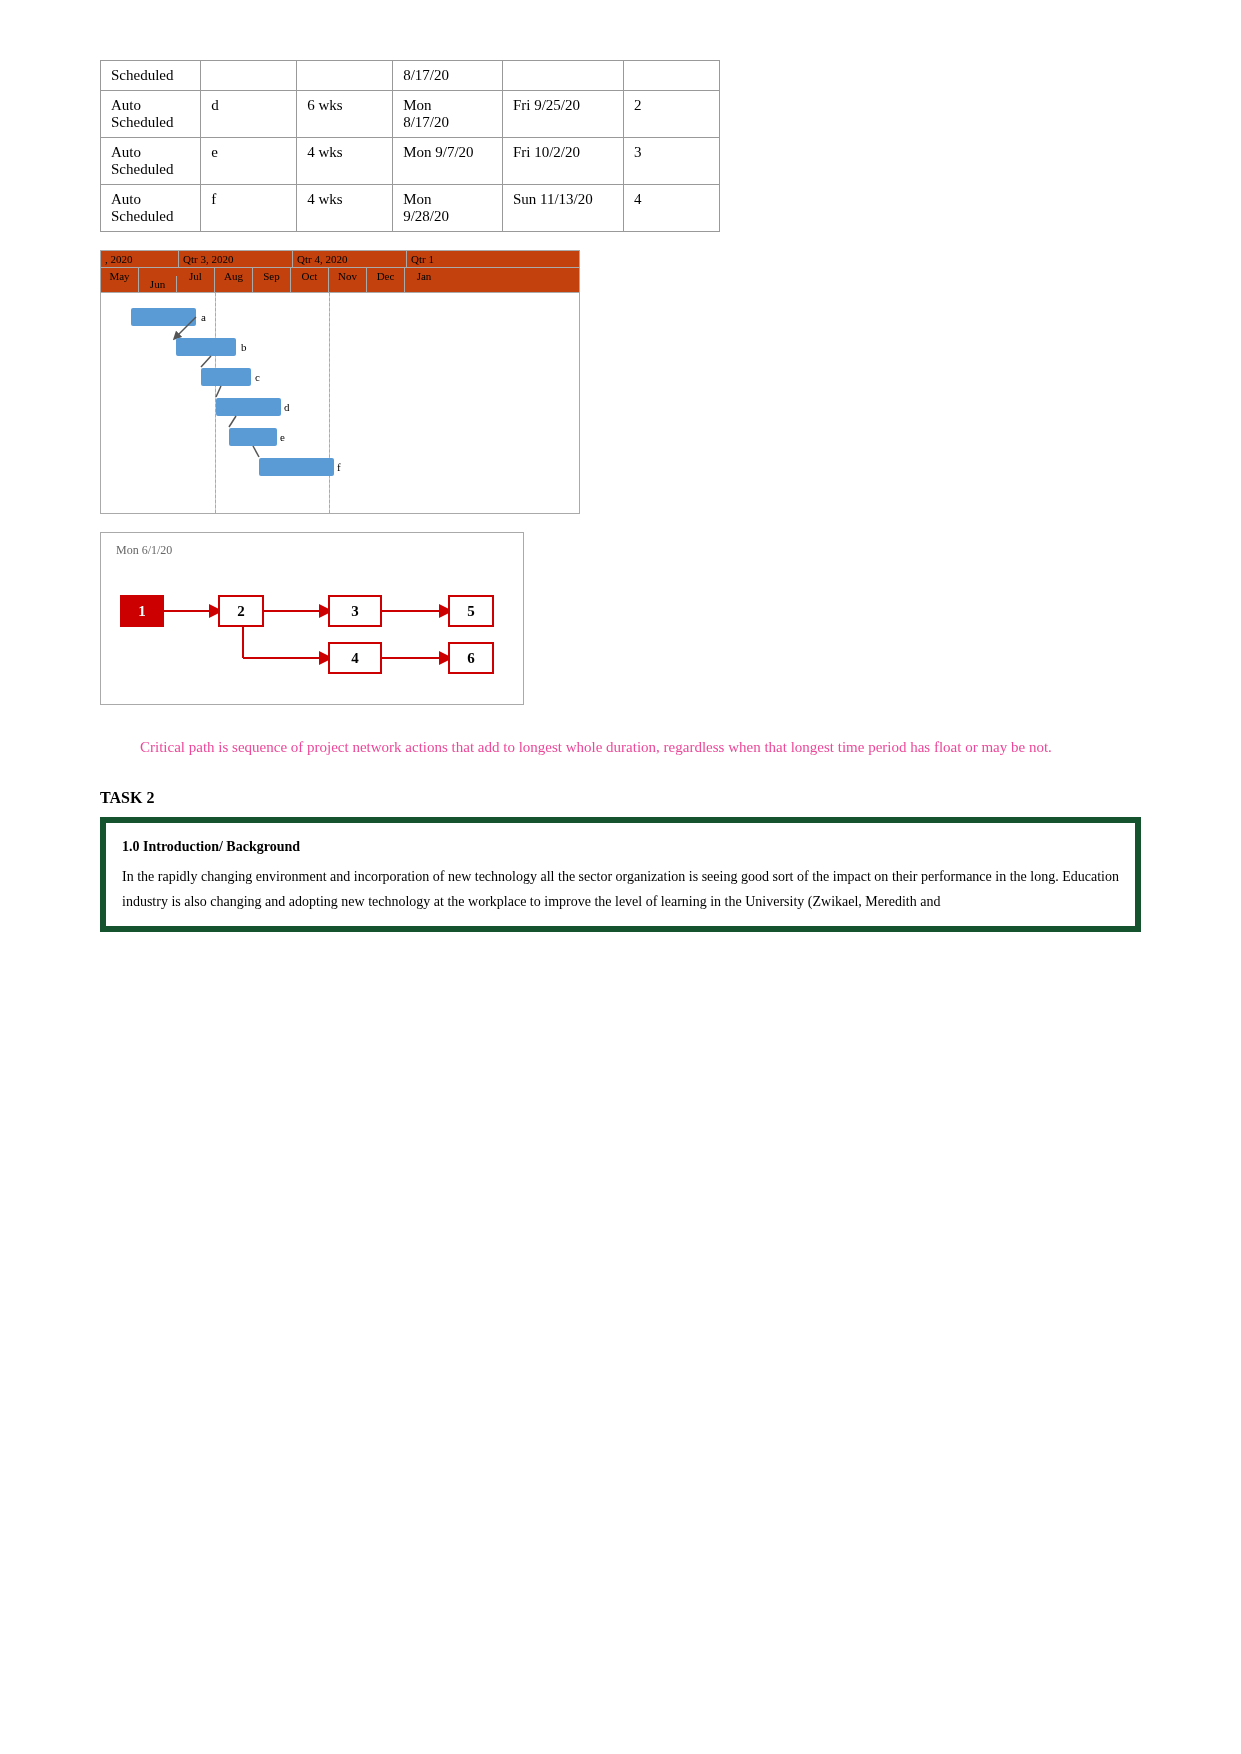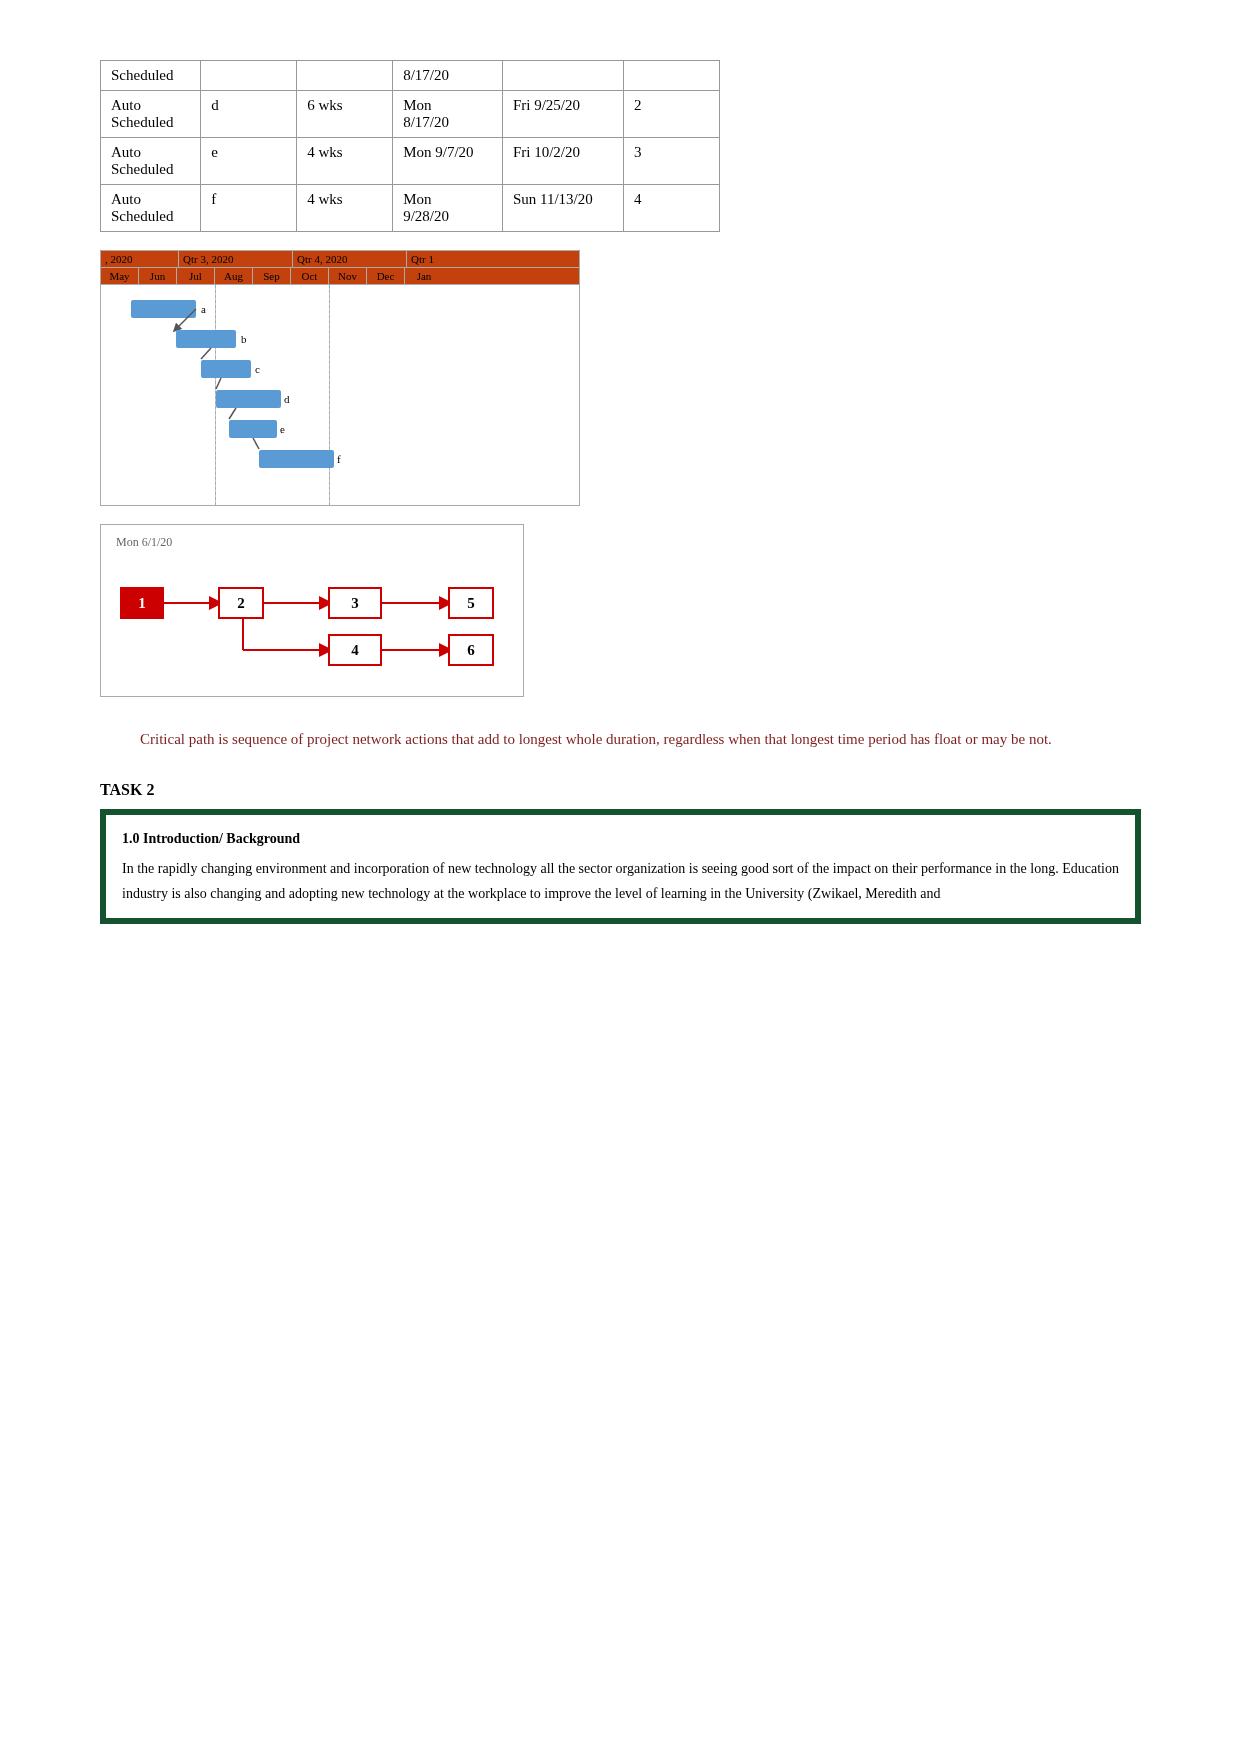--- a/index.html
+++ b/index.html
@@ -89,21 +89,21 @@
     }
     .network-diagram {
       position: relative;
       width: 450px;
       height: 120px;
     }
 
     
     .critical-path-text {
       text-align: justify;
-      color: #7f1d1d;
+      color: #ec4899;
       font-size: 15px;
       line-height: 1.7;
       margin: 0 0 28px 0;
       text-indent: 40px;
     }
     .task2-heading {
       font-size: 16px;
       font-weight: bold;
       margin-bottom: 10px;
     }
@@ -177,21 +177,21 @@
 
     <div class="gantt-qtr-row">
       <div class="gantt-qtr" style="width:78px;">, 2020</div>
       <div class="gantt-qtr" style="width:114px;">Qtr 3, 2020</div>
       <div class="gantt-qtr" style="width:114px;">Qtr 4, 2020</div>
       <div class="gantt-qtr" style="width:60px;border-right:none;">Qtr 1</div>
     </div>
 
     <div class="gantt-month-row">
       <div class="gantt-month" style="min-width:38px;">May</div>
-      <div class="gantt-month" style="min-width:38px;">Jun</div>
+      <div class="gantt-month" style="min-width:38px;margin-top:8px;">Jun</div>
       <div class="gantt-month" style="min-width:38px;">Jul</div>
       <div class="gantt-month" style="min-width:38px;">Aug</div>
       <div class="gantt-month" style="min-width:38px;">Sep</div>
       <div class="gantt-month" style="min-width:38px;">Oct</div>
       <div class="gantt-month" style="min-width:38px;">Nov</div>
       <div class="gantt-month" style="min-width:38px;">Dec</div>
       <div class="gantt-month" style="min-width:38px;border-right:none;">Jan</div>
     </div>
 
     <div class="gantt-body">

